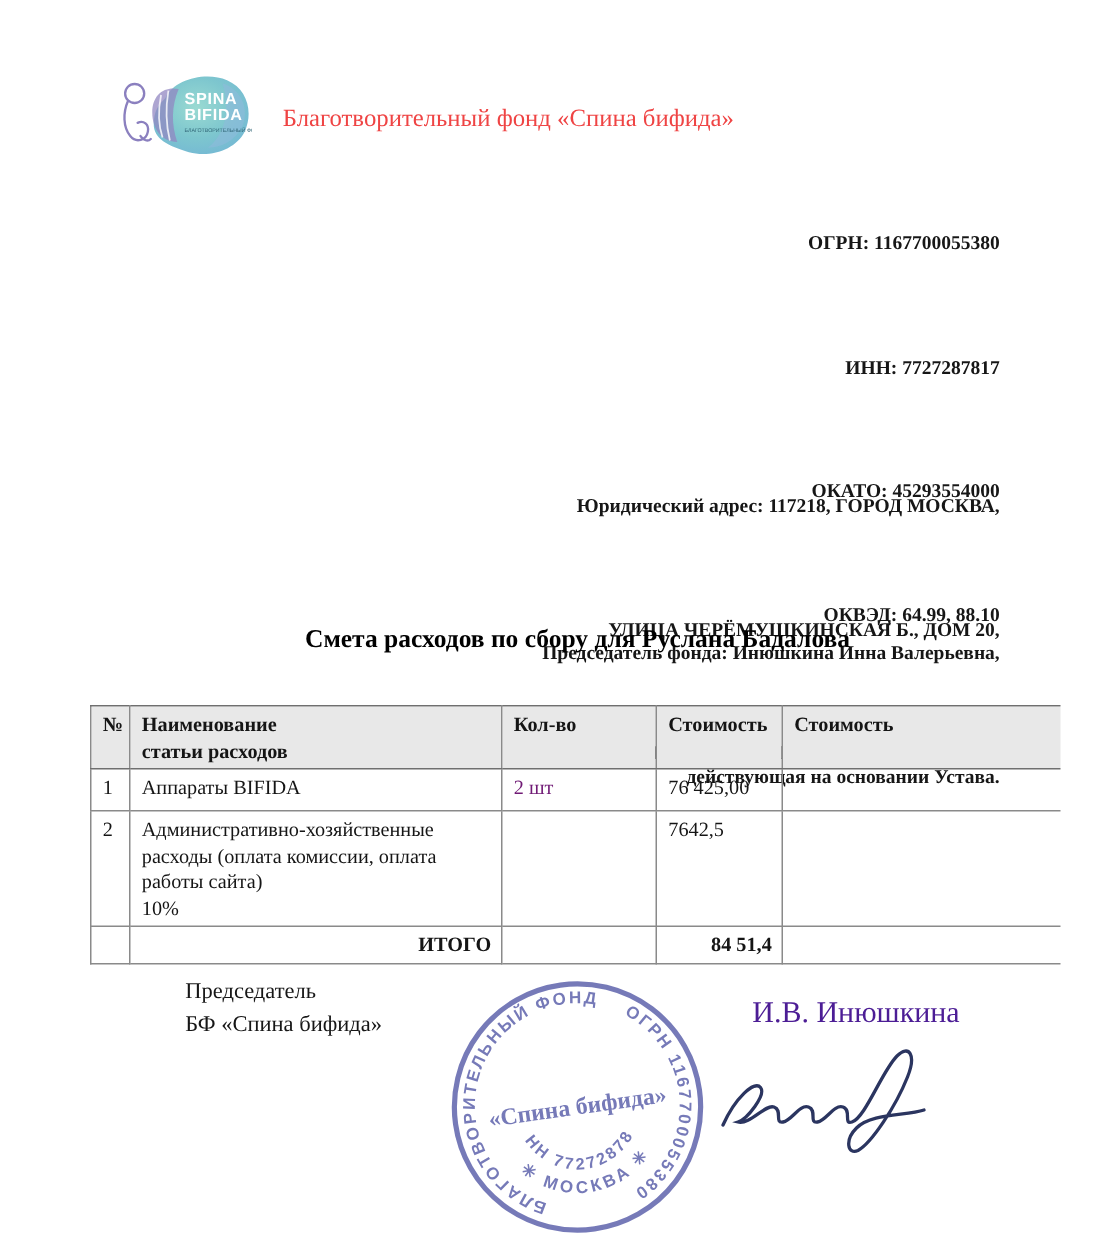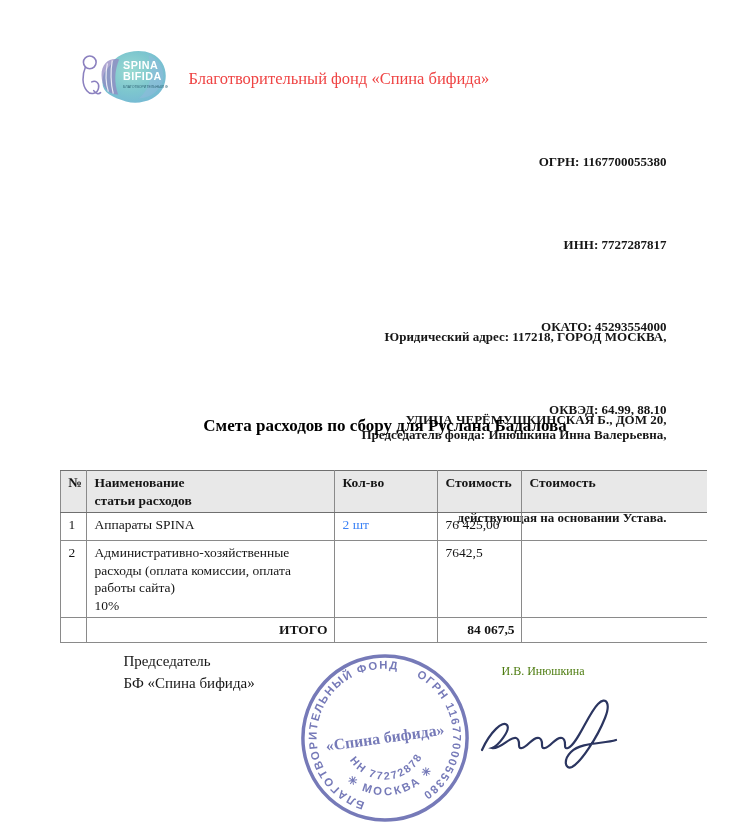--- a/index.html
+++ b/index.html
@@ -20,26 +20,26 @@
   
   .doc-title { position:absolute; left:0; right:0; top:416px; text-align:center; transform:translateX(20px); font-weight:bold; font-size:17px; color:#000; }
   
   table.smeta { position:absolute; left:36px; top:470px; width:685px; border-collapse:collapse; table-layout:fixed; font-size:13.5px; }
   table.smeta th, table.smeta td { border:1px solid #8a8a8a; vertical-align:top; padding:3px 6px 3px 8px; line-height:1.3; overflow:hidden; }
   table.smeta thead th { background:#e8e8e8; font-weight:bold; text-align:left; white-space:pre-line; height:38px; border-bottom:1.5px solid #6f6f6f; border-top:1.5px solid #6f6f6f; }
   .row1 td { height:28px; }
   .row2 td { height:71px; }
   .total-row td { height:24px; font-weight:bold; border-top:1.5px solid #6f6f6f;text-align:right; }
   td.name-cell { white-space:pre-line; }
-  td.qty-muted { color:#3b82f6; }
+  td.qty-muted { color:#701a75; }
   .total-cost { padding-left:20px; }
   
   .footer-left { position:absolute; left:100px; top:650px; font-size:15px; line-height:22px; color:#161616; }
   .stamp { position:absolute; left:270px; top:648px; width:182px; height:180px; opacity:.82; }
-  .signer-name { position:absolute; left:478px; top:664px; font-size:12px; color:#4d7c0f; }
+  .signer-name { position:absolute; left:478px; top:664px; font-size:20px; color:#4c1d95; }
   .signature { position:absolute; left:452px; top:688px; width:155px; height:100px; }
 </style>
 </head>
 <body>
 
 <div class="page">
 
   <svg class="logo" viewBox="0 0 90 60" xmlns="http://www.w3.org/2000/svg">
     <defs>
       <radialGradient id="blobGrad" cx="45%" cy="40%" r="70%">
@@ -103,38 +103,38 @@
         <th>Наименование
 статьи расходов</th>
         <th>Кол-во</th>
         <th>Стоимость</th>
         <th>Стоимость</th>
       </tr>
     </thead>
     <tbody>
       <tr class="row1">
         <td>1</td>
-        <td class="name-cell">Аппараты SPINA</td>
+        <td class="name-cell">Аппараты BIFIDA</td>
         <td class="qty-muted">2 шт</td>
         <td>76 425,00</td>
         <td></td>
       </tr>
       <tr class="row2">
         <td>2</td>
         <td class="name-cell">Административно-хозяйственные расходы (оплата комиссии, оплата работы сайта)
  10%</td>
         <td></td>
         <td>7642,5</td>
         <td></td>
       </tr>
       <tr class="total-row">
         <td></td>
         <td>ИТОГО</td>
         <td></td>
-        <td class="total-cost">84 067,5</td>
+        <td class="total-cost">84 51,4</td>
         <td></td>
       </tr>
     </tbody>
   </table>
 
   <div class="footer-left">
     <div>Председатель</div>
     <div>БФ «Спина бифида»</div>
   </div>
 

